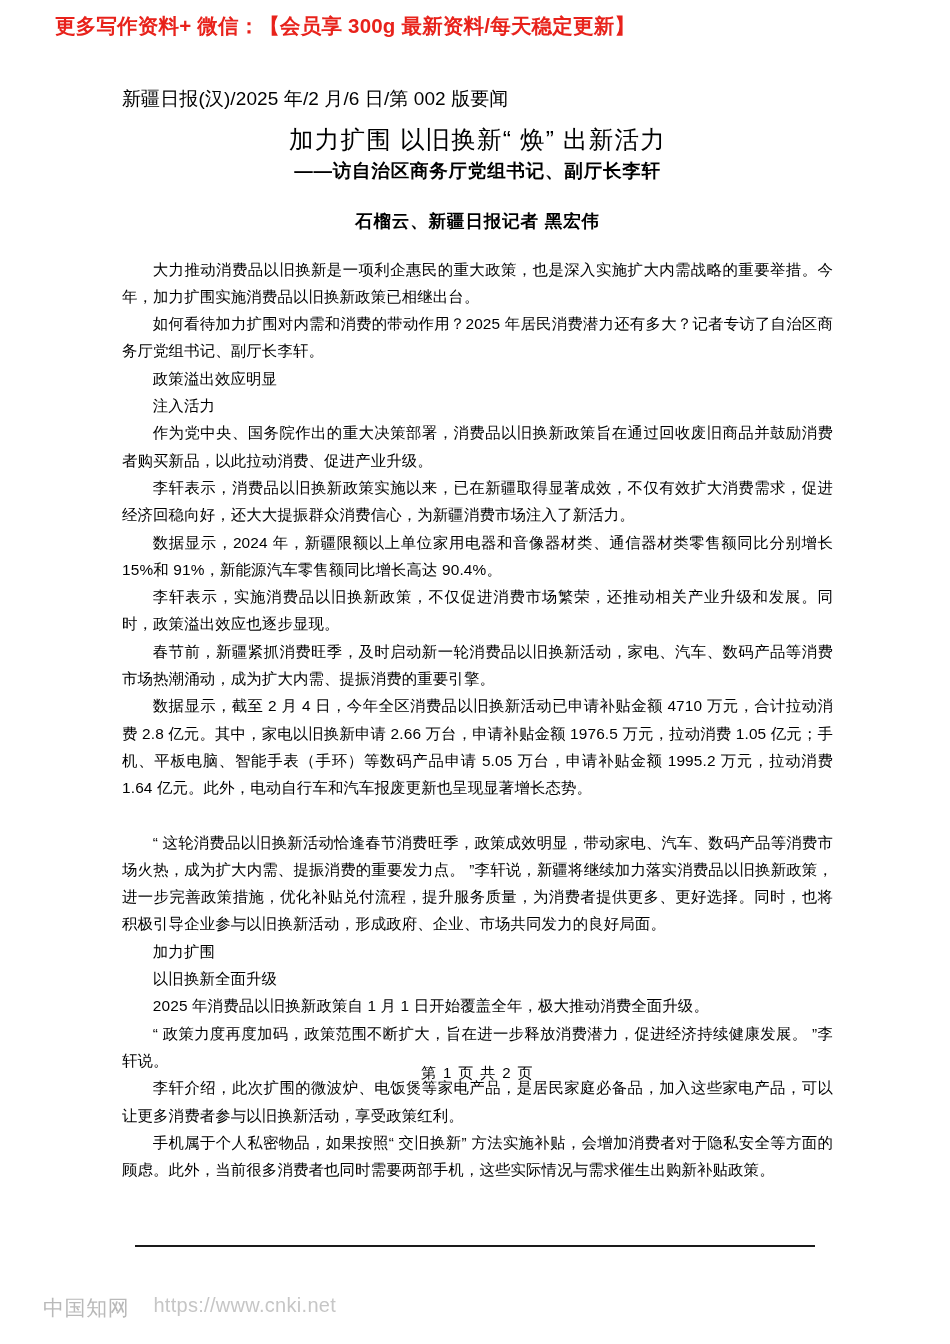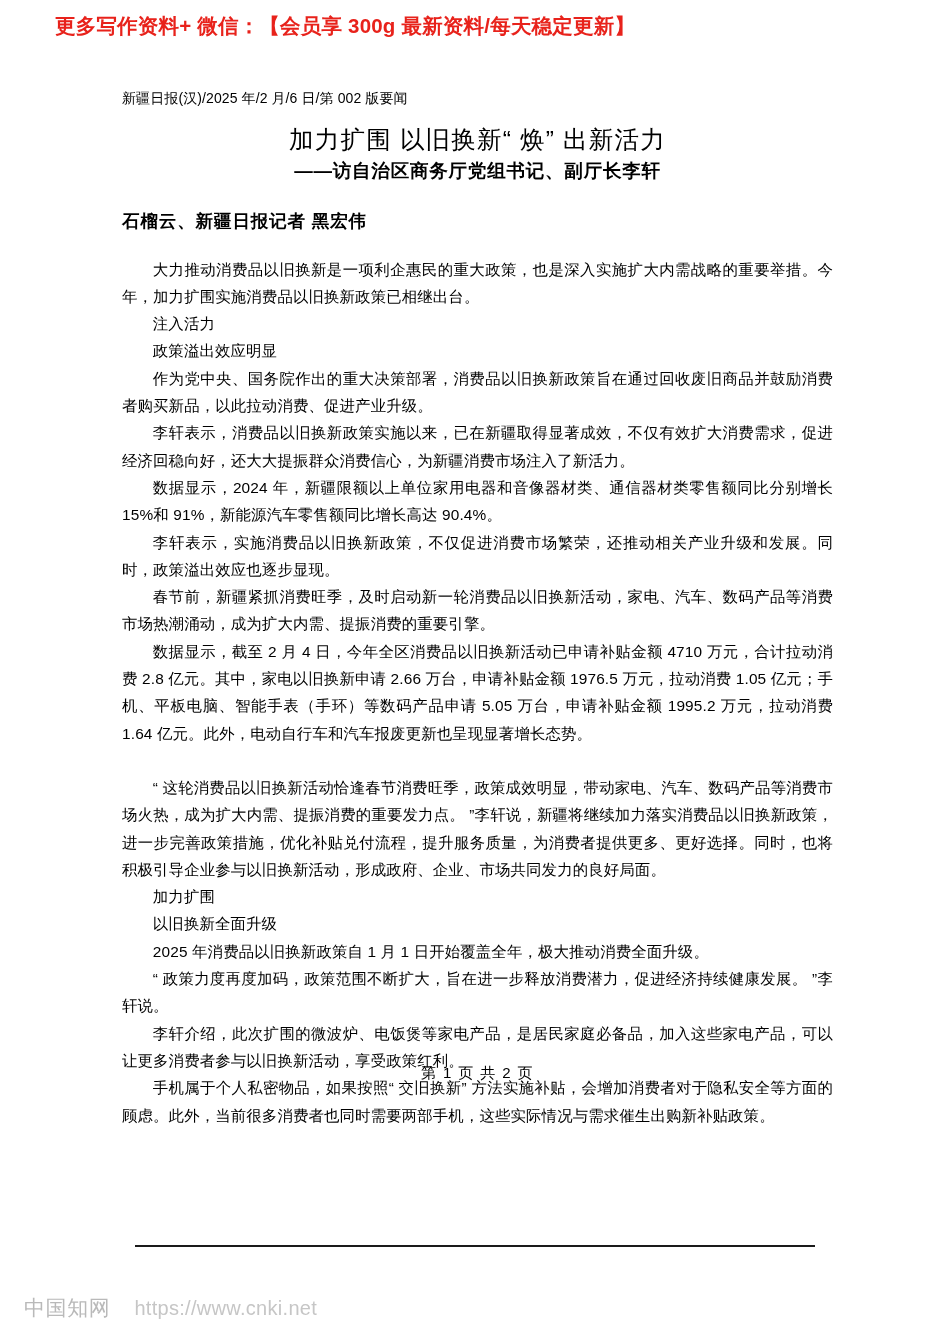--- a/index.html
+++ b/index.html
@@ -39,21 +39,21 @@
 
   
   .doc {
     position: absolute;
     left: 122px;
     top: 88px;
     width: 711px;
   }
 
   .source-line {
-    font-size: 14px;
+    font-size: 19px;
     line-height: 21px;
     color: #000;
     letter-spacing: 0.1px;
     width: 420px;
   }
 
   .title-block {
     margin-top: 15px;
     text-align: center;
   }
@@ -66,21 +66,21 @@
   .doc-subtitle {
     font-size: 18.5px;
     font-weight: 700;
     line-height: 1.42;
     letter-spacing: 0.8px;
     margin-top: 2px;
     text-align: center;
   }
   .byline {
     margin-top: 24px;
-    text-align: left;
+    text-align: center;
     font-size: 17.5px;
     font-weight: 700;
     letter-spacing: 0.9px;
   }
 
   .body-text {
     margin-top: 23px;
   }
   .body-text p {
     margin: 0;
@@ -112,24 +112,24 @@
   .bottom-rule {
     position: absolute;
     left: 135px;
     top: 1245px;
     width: 680px;
     height: 2px;
     background: #1a1a1a;
   }
   .cnki {
     position: absolute;
-    left: 24px;
+    left: 43px;
     top: 1294px;
     display: flex;
-    align-items: center;
+    align-items: flex-start;
     gap: 24px;
   }
   .cnki-name {
     font-size: 21px;
     color: #b9b9b9;
     letter-spacing: 0.6px;
   }
   .cnki-url {
     font-size: 20px;
     color: #c6c6c6;
@@ -149,22 +149,23 @@
 
     <div class="title-block">
       <div class="doc-title">加力扩围  以旧换新“ 焕” 出新活力</div>
       <div class="doc-subtitle">——访自治区商务厅党组书记、副厅长李轩</div>
     </div>
 
     <div class="byline">石榴云、新疆日报记者  黑宏伟</div>
 
     <div class="body-text">
       <p class="indent">大力推动消费品以旧换新是一项利企惠民的重大政策，也是深入实施扩大内需战略的重要举措。今年，加力扩围实施消费品以旧换新政策已相继出台。</p>
+      <p class="indent">如何看待加力扩围对内需和消费的带动作用？2025 年居民消费潜力还有多大？记者专访了自治区商务厅党组书记、副厅长李轩。</p>
+      <p class="indent">政策溢出效应明显</p>
       <p class="indent">注入活力</p>
-      <p class="indent">政策溢出效应明显</p>
       <p class="indent">作为党中央、国务院作出的重大决策部署，消费品以旧换新政策旨在通过回收废旧商品并鼓励消费者购买新品，以此拉动消费、促进产业升级。</p>
       <p class="indent">李轩表示，消费品以旧换新政策实施以来，已在新疆取得显著成效，不仅有效扩大消费需求，促进经济回稳向好，还大大提振群众消费信心，为新疆消费市场注入了新活力。</p>
       <p class="indent">数据显示，2024 年，新疆限额以上单位家用电器和音像器材类、通信器材类零售额同比分别增长 15%和 91%，新能源汽车零售额同比增长高达 90.4%。</p>
       <p class="indent">李轩表示，实施消费品以旧换新政策，不仅促进消费市场繁荣，还推动相关产业升级和发展。同时，政策溢出效应也逐步显现。</p>
       <p class="indent">春节前，新疆紧抓消费旺季，及时启动新一轮消费品以旧换新活动，家电、汽车、数码产品等消费市场热潮涌动，成为扩大内需、提振消费的重要引擎。</p>
       <p class="indent">数据显示，截至 2 月 4 日，今年全区消费品以旧换新活动已申请补贴金额 4710 万元，合计拉动消费 2.8 亿元。其中，家电以旧换新申请 2.66 万台，申请补贴金额 1976.5 万元，拉动消费 1.05 亿元；手机、平板电脑、智能手表（手环）等数码产品申请 5.05 万台，申请补贴金额 1995.2 万元，拉动消费 1.64 亿元。此外，电动自行车和汽车报废更新也呈现显著增长态势。</p>
       <p class="indent spacer-before">“ 这轮消费品以旧换新活动恰逢春节消费旺季，政策成效明显，带动家电、汽车、数码产品等消费市场火热，成为扩大内需、提振消费的重要发力点。 ”李轩说，新疆将继续加力落实消费品以旧换新政策，进一步完善政策措施，优化补贴兑付流程，提升服务质量，为消费者提供更多、更好选择。同时，也将积极引导企业参与以旧换新活动，形成政府、企业、市场共同发力的良好局面。</p>
       <p class="indent">加力扩围</p>
       <p class="indent">以旧换新全面升级</p>
       <p class="indent">2025 年消费品以旧换新政策自 1 月 1 日开始覆盖全年，极大推动消费全面升级。</p>

